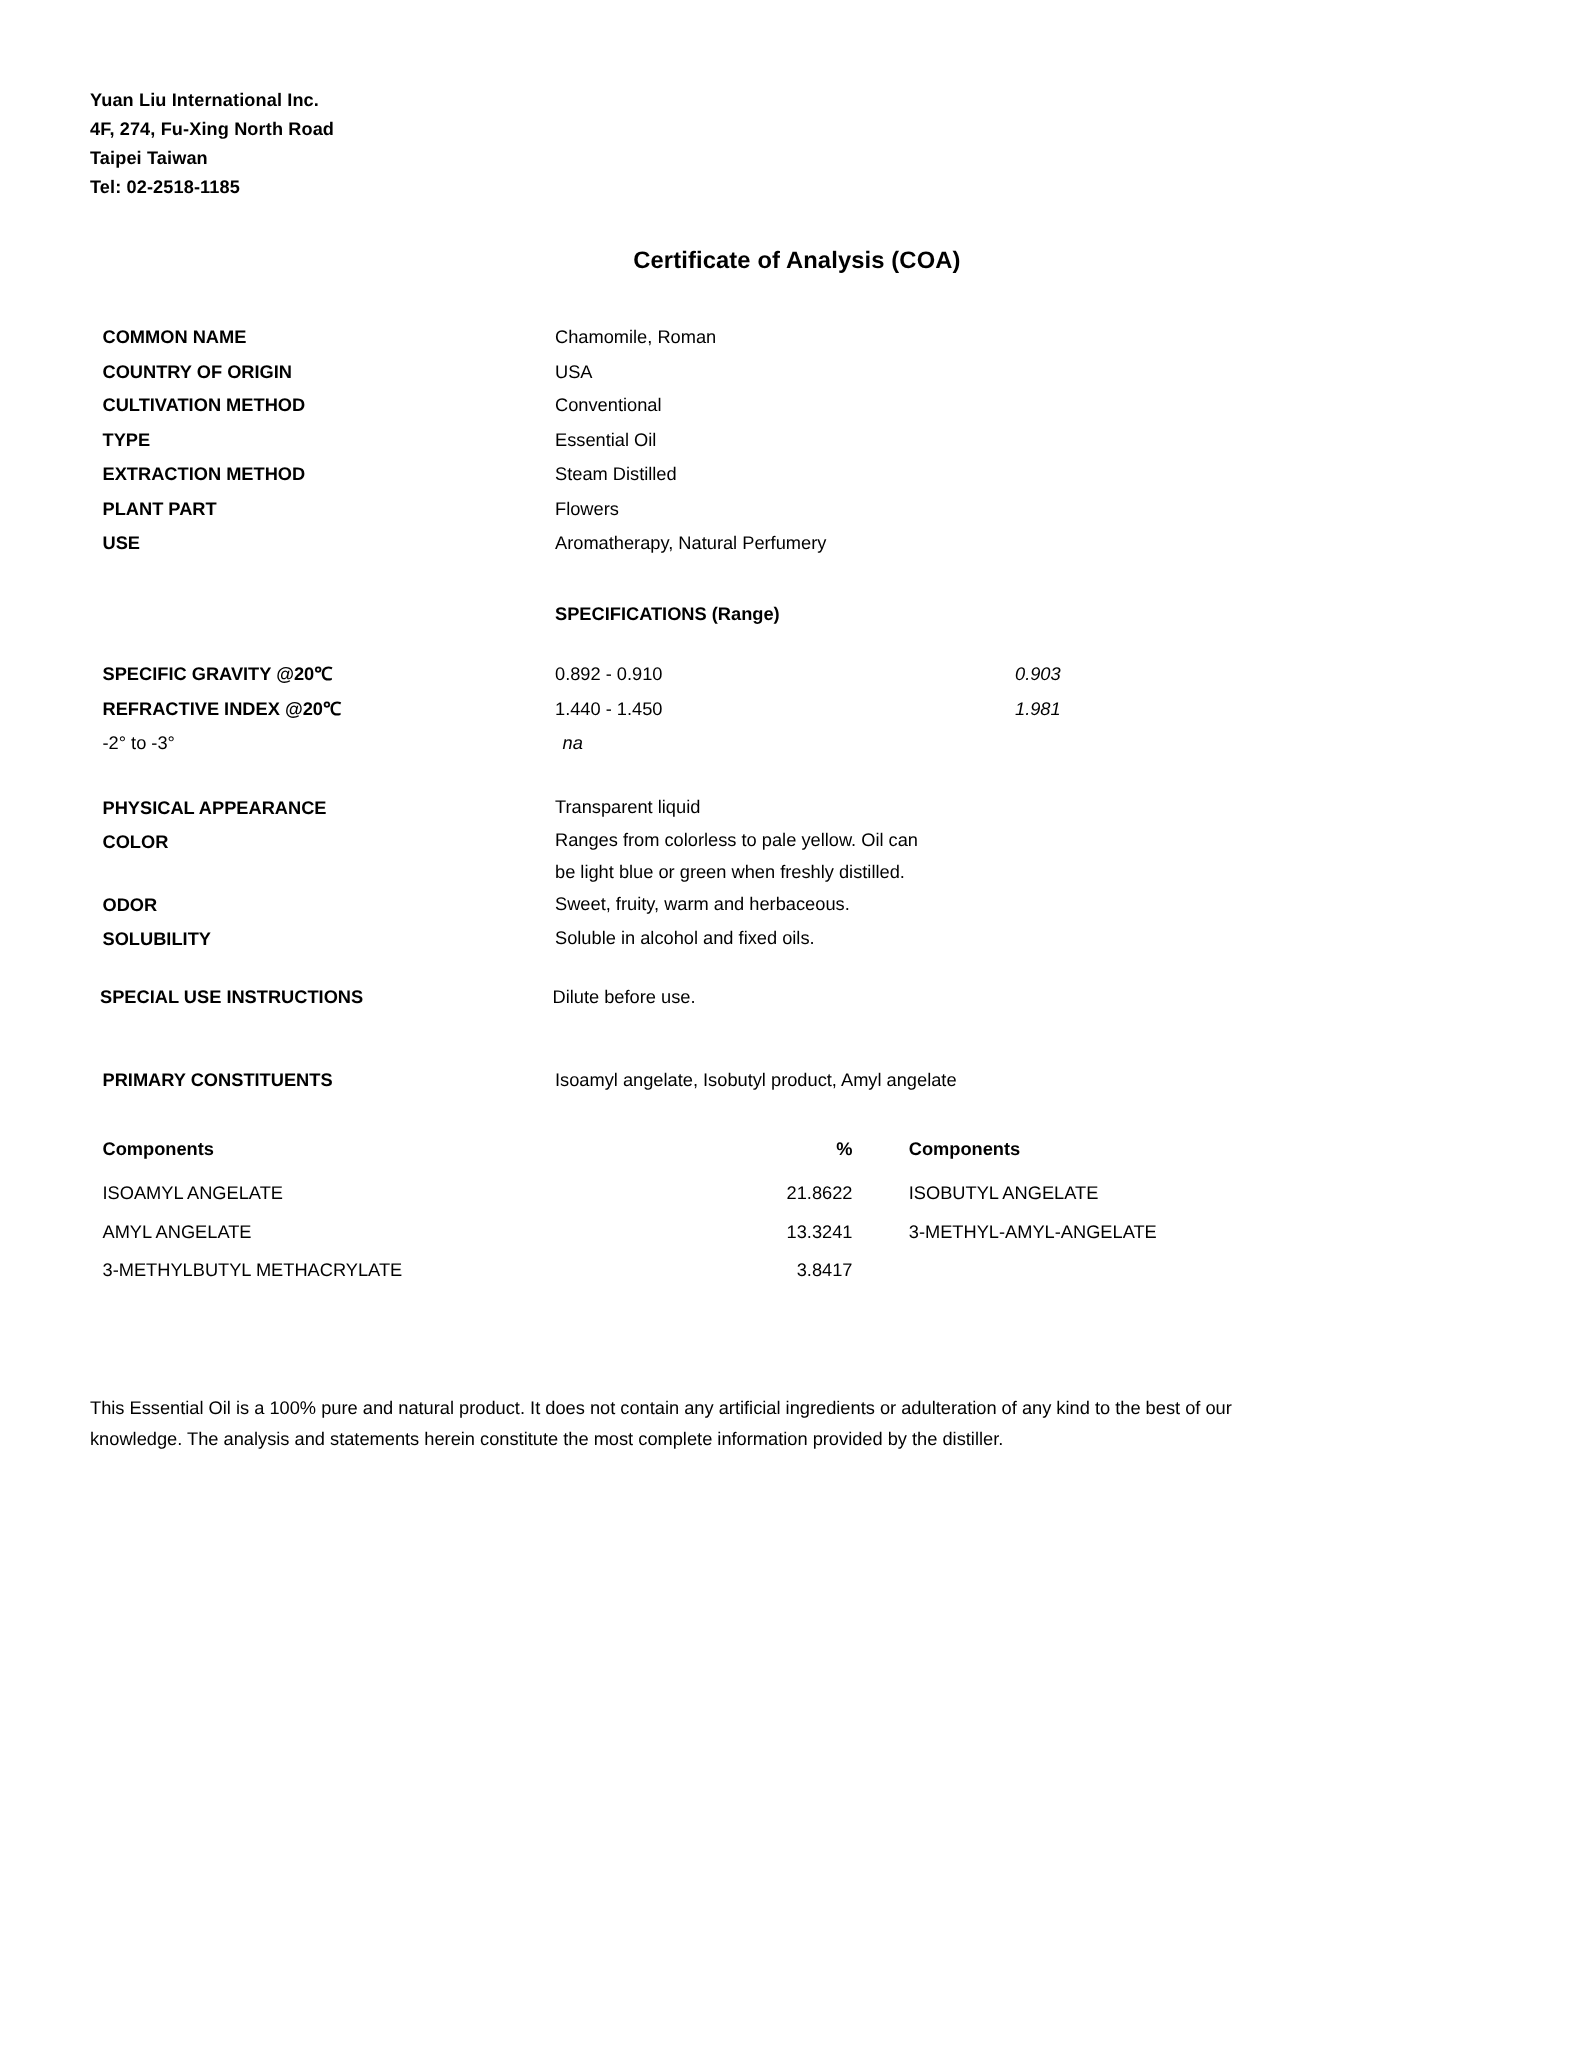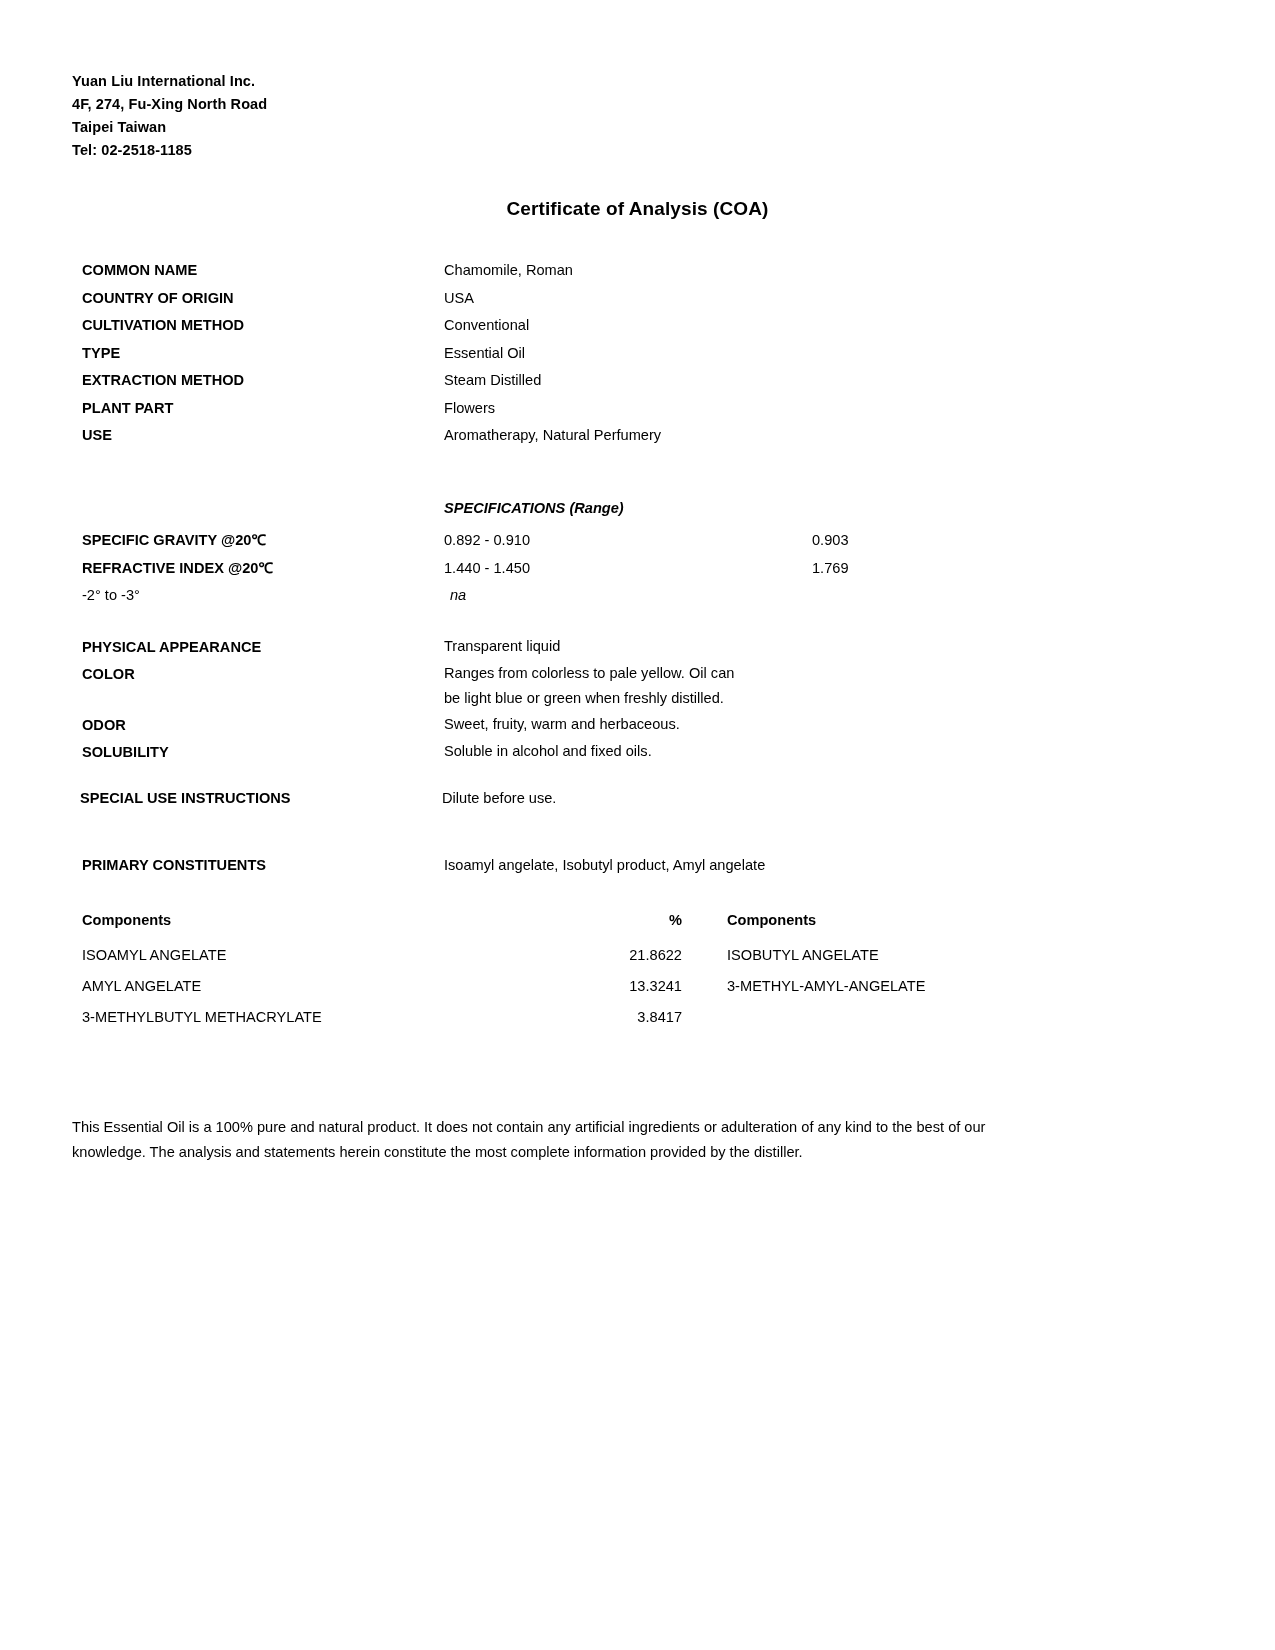--- a/index.html
+++ b/index.html
@@ -64,24 +64,23 @@
   }
   .row .val {
     flex: 1 1 auto;
   }
   .row .val.italic {
     font-style: italic;
   }
   .spec-head {
     position: absolute;
     left: 444px;
-    top: 500px;
-    font-size: 14.6px;
-    font-weight: bold;
-    font-style: italic;
+    top: 484px;
+    font-size: 14.6px;
+    font-weight: bold;
   }
   .spec-block {
     position: absolute;
     left: 82px;
     top: 527px;
     width: 1100px;
   }
   .spec-row {
     display: flex;
     line-height: 27.5px;
@@ -91,20 +90,21 @@
     width: 362px;
     font-weight: bold;
     flex: none;
   }
   .spec-row .range {
     width: 368px;
     flex: none;
   }
   .spec-row .result {
     flex: 1 1 auto;
+    font-style: italic;
   }
   .spec-row .result.italic {
     font-style: italic;
   }
   .phys-block {
     position: absolute;
     left: 82px;
     top: 634px;
     width: 1100px;
   }
@@ -224,21 +224,21 @@
 
   <div class="spec-block">
     <div class="spec-row">
       <div class="lbl">SPECIFIC GRAVITY @20℃</div>
       <div class="range">0.892 - 0.910</div>
       <div class="result">0.903</div>
     </div>
     <div class="spec-row">
       <div class="lbl">REFRACTIVE INDEX @20℃</div>
       <div class="range">1.440 - 1.450</div>
-      <div class="result">1.769</div>
+      <div class="result">1.981</div>
     </div>
     <div class="spec-row">
       <div class="range">-2° to -3°</div>
       <div class="result italic">na</div>
     </div>
   </div>
 
   <div class="phys-block">
     <div class="phys-row">
       <div class="lbl">PHYSICAL APPEARANCE</div>

